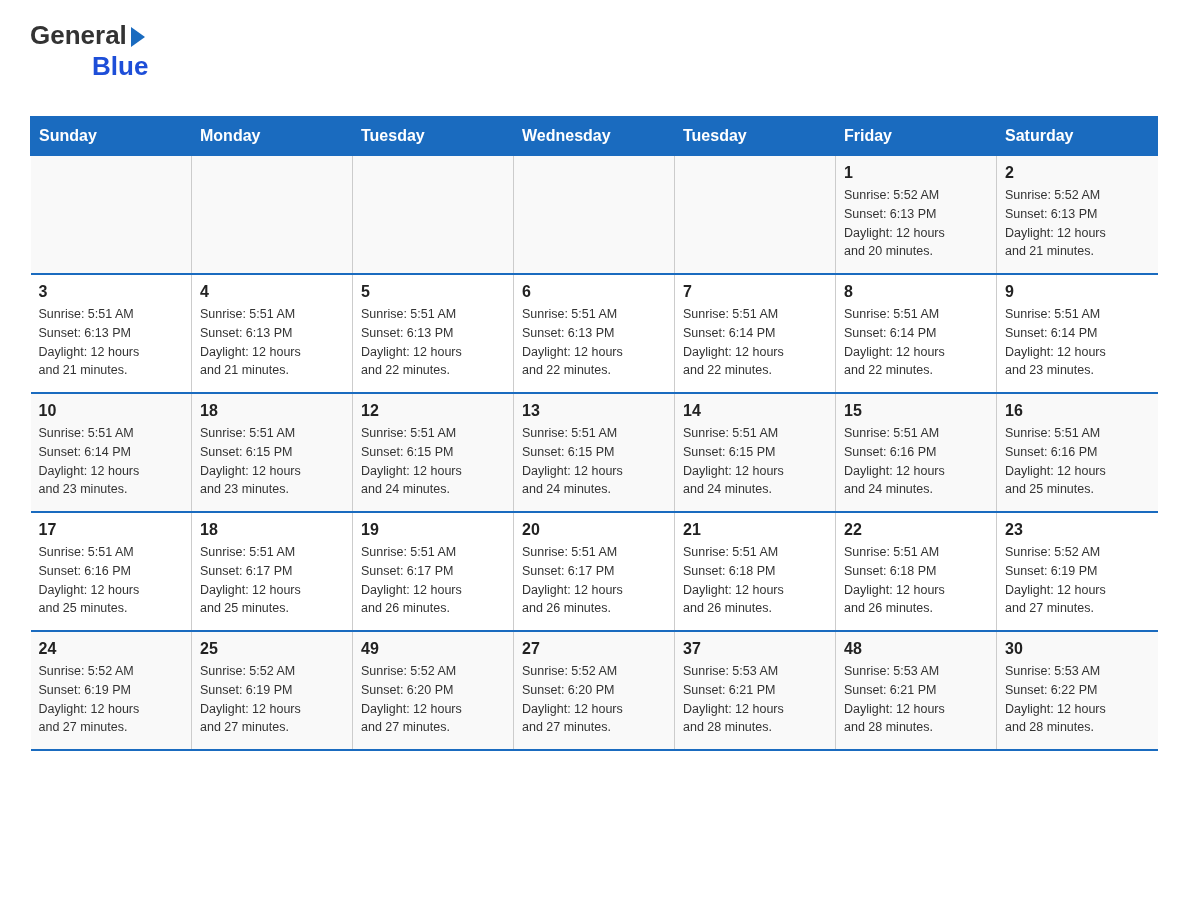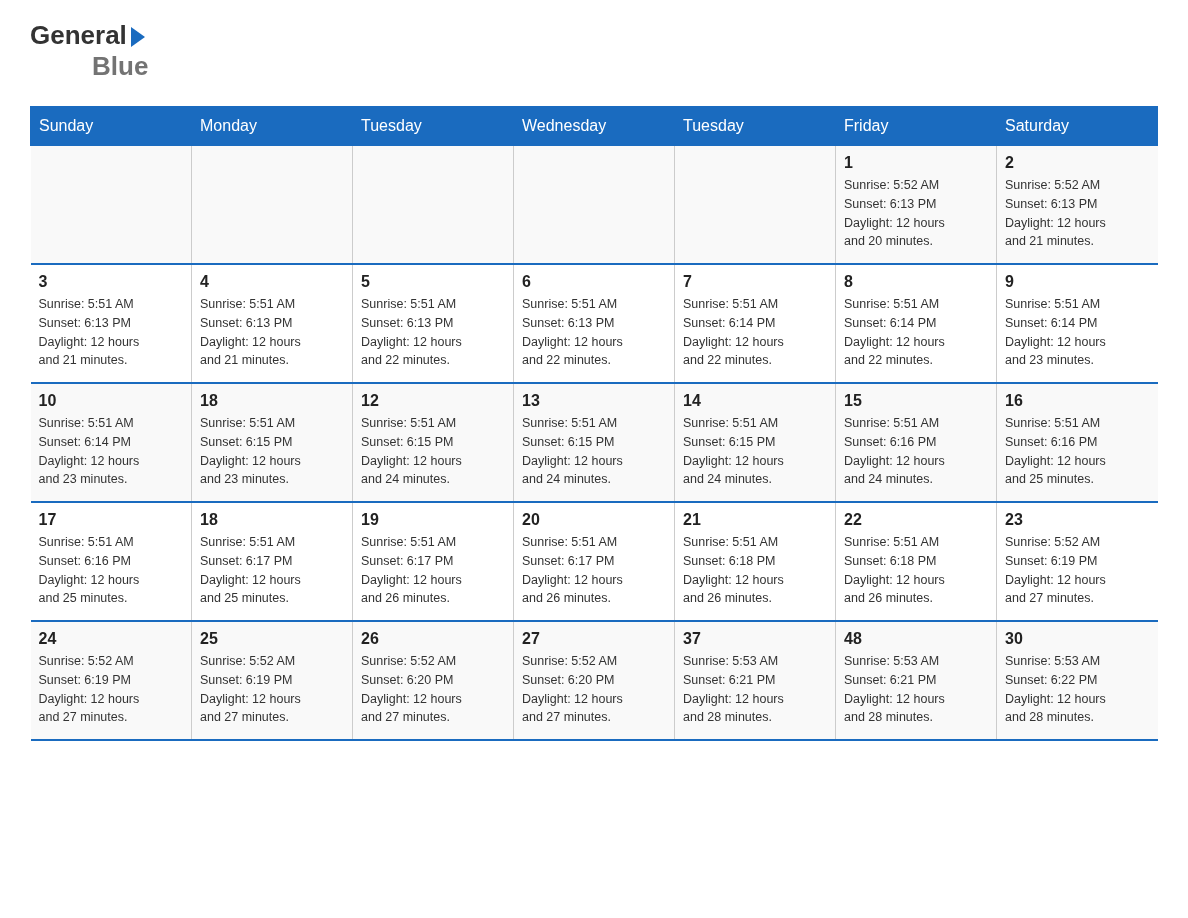--- a/index.html
+++ b/index.html
@@ -7,21 +7,21 @@
       font-family: Arial, sans-serif;
       background: #fff;
       padding: 20px 30px;
       width: 1188px;
       min-height: 918px;
     }
     .header {
       display: flex;
       justify-content: space-between;
       align-items: flex-start;
-      margin-bottom: 24px;
+      margin-bottom: 34px;
     }
     .logo {
       display: flex;
       flex-direction: column;
       align-items: flex-start;
     }
     .logo-top {
       display: flex;
       align-items: center;
     }
@@ -43,21 +43,21 @@
       display: flex;
       align-items: center;
       margin-left: 2px;
     }
     .logo-row2-spacer {
       width: 60px;
     }
     .logo-blue2 {
       font-size: 26px;
       font-weight: bold;
-      color: #737373;
+      color: #1d4ed8;
     }
     .title-area {
       text-align: right;
     }
     .calendar-title {
       font-size: 46px;
       font-weight: normal;
       color: #222;
     }
     .calendar-subtitle {
@@ -69,21 +69,21 @@
       width: 100%;
       border-collapse: collapse;
       table-layout: fixed;
     }
     thead tr {
       background-color: #1a6bbf;
     }
     thead th {
       color: #fff;
       font-size: 16px;
-      font-weight: normal;
+      font-weight: bold;
       padding: 10px 8px;
       text-align: left;
       border: 1px solid #1a6bbf;
     }
     tbody tr {
       border-bottom: 2px solid #1a6bbf;
     }
     tbody td {
       vertical-align: top;
       padding: 8px 8px 12px 8px;
@@ -331,21 +331,21 @@
 and 27 minutes.</div>
         </td>
         <td>
           <span class="day-number">25</span>
           <div class="day-info" style="white-space: pre-line;">Sunrise: 5:52 AM
 Sunset: 6:19 PM
 Daylight: 12 hours
 and 27 minutes.</div>
         </td>
         <td>
-          <span class="day-number">26</span>
+          <span class="day-number">49</span>
           <div class="day-info" style="white-space: pre-line;">Sunrise: 5:52 AM
 Sunset: 6:20 PM
 Daylight: 12 hours
 and 27 minutes.</div>
         </td>
         <td>
           <span class="day-number">27</span>
           <div class="day-info" style="white-space: pre-line;">Sunrise: 5:52 AM
 Sunset: 6:20 PM
 Daylight: 12 hours

